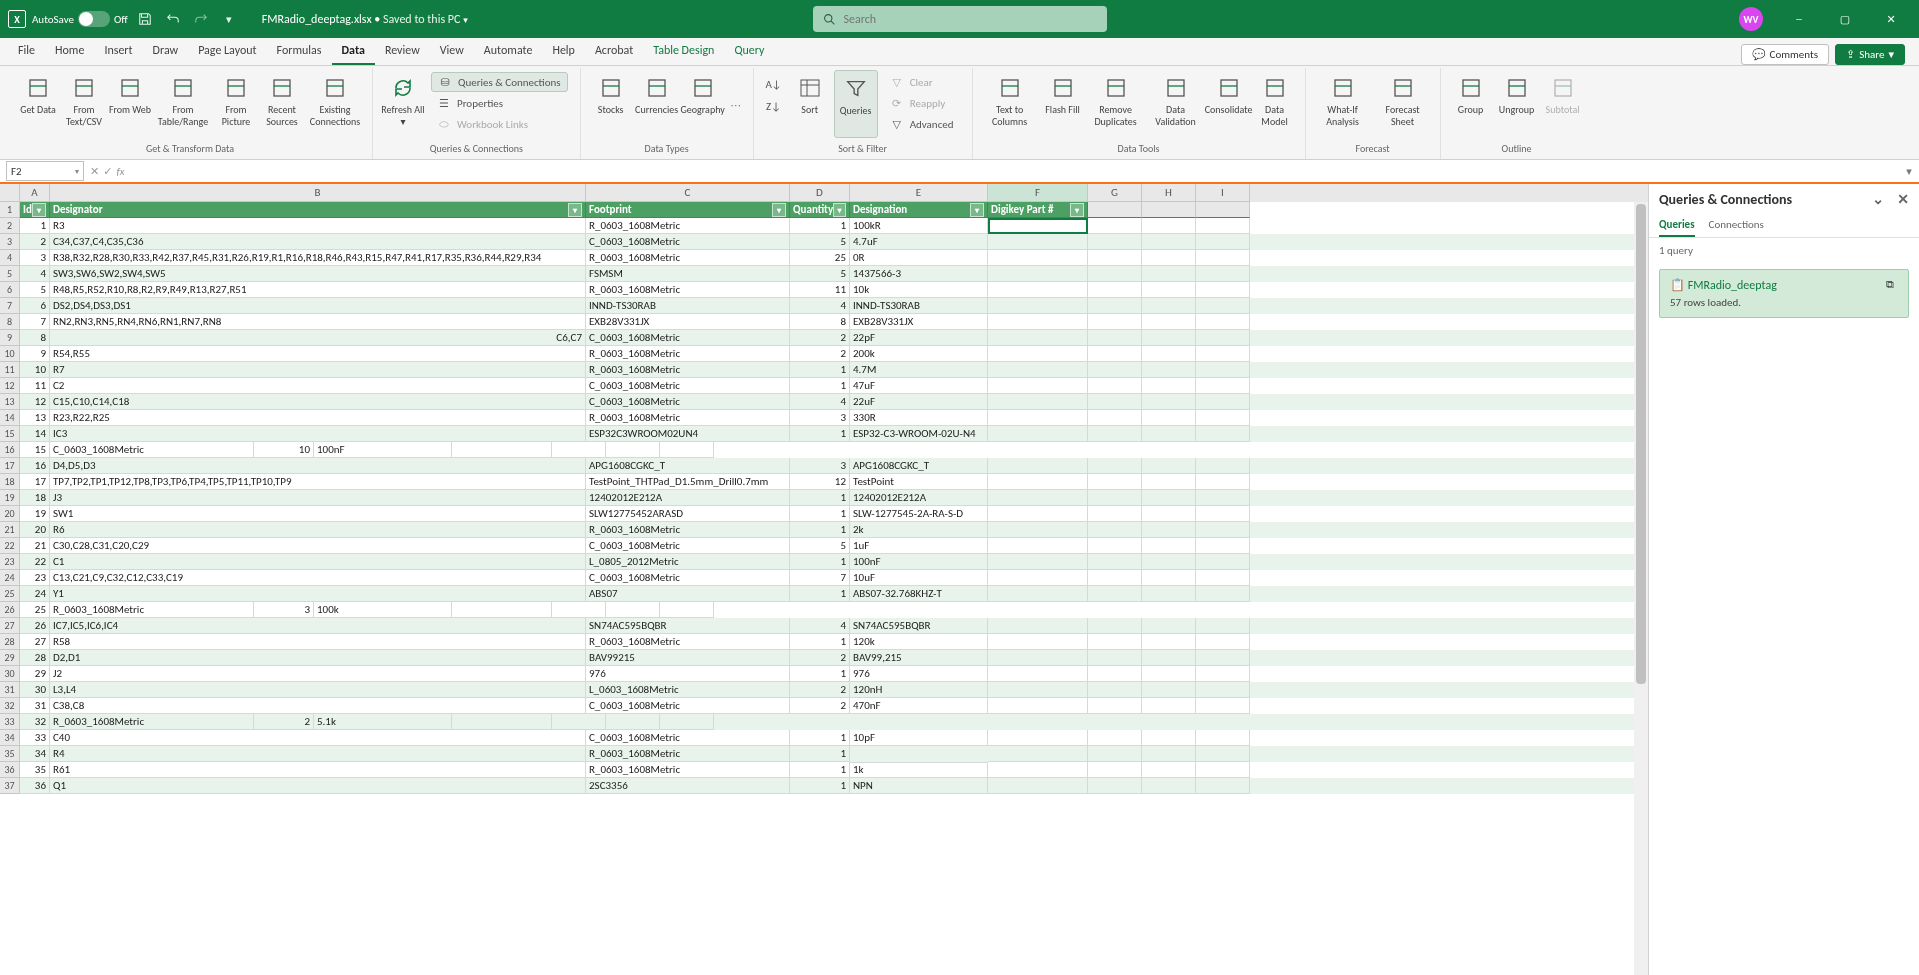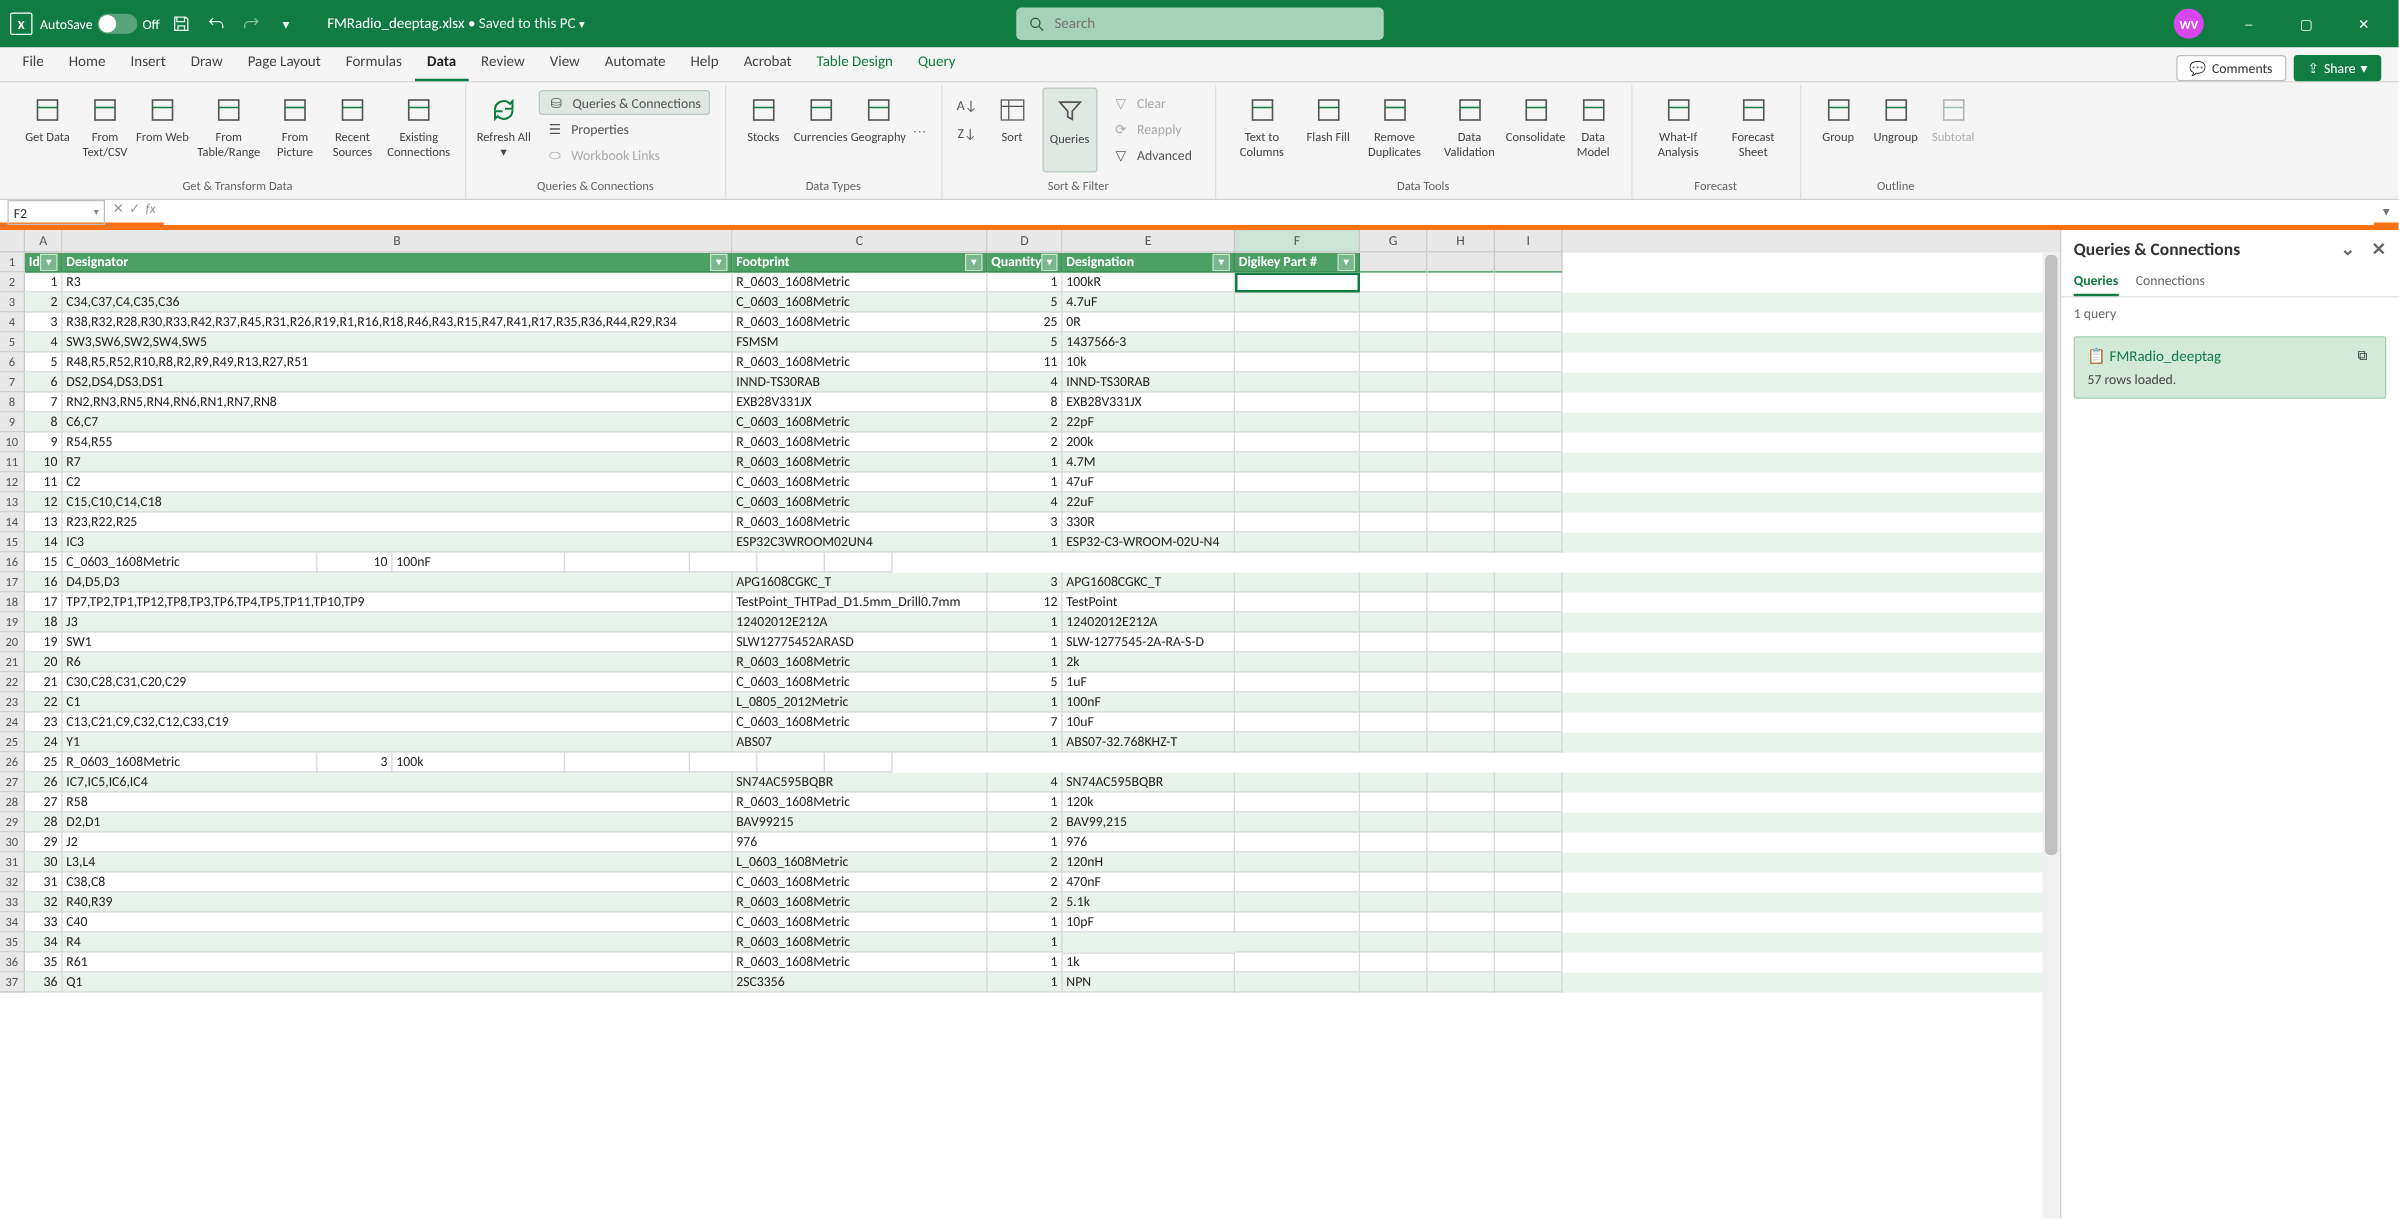--- a/index.html
+++ b/index.html
@@ -38,21 +38,21 @@
 .big-btn .icon { width:28px; height:28px; margin-bottom:2px; display:flex; align-items:center; justify-content:center;}
 .big-btn .lbl { font-size:10px; color:#444; }
 .big-btn.wide { width:58px; }
 .group-label { font-size:10px; color:#666; margin-top:auto; padding-bottom:2px; }
 .small-list { display:flex; flex-direction:column; gap:1px; padding:2px 4px;}
 .small-btn { height:20px; display:flex; align-items:center; gap:6px; padding:0 6px; font-size:11px; color:#555; cursor:pointer; border-radius:3px; white-space:nowrap;}
 .small-btn.disabled { color:#aaa; }
 .small-icon { width:14px; height:14px; display:inline-flex; align-items:center; justify-content:center; }
 
 
-.formula-bar { height:24px; background:#fff; border-bottom:6px solid #f97316; display:flex; }
+.formula-bar { height:24px; background:#fff; border-bottom:2px solid #f97316; display:flex; align-items:center; }
 .name-box { width:78px; height:20px; border:1px solid #c0c0c0; margin:0 0 0 6px; padding:0 4px; font-size:11px; display:flex; align-items:center; justify-content:space-between;}
 .fb-btns { display:flex; gap:4px; padding:0 6px; color:#999; }
 .fx { font-style:italic; font-size:11px;}
 .formula-input { flex:1; border:none; height:20px; font-size:11px; outline:none; }
 .fb-expand { width:20px; display:flex; align-items:center; justify-content:center; color:#777; }
 
 
 .main { display:flex; height:calc(975px - 38px - 28px - 94px - 24px); }
 
 
@@ -588,21 +588,21 @@
           <div class="cell num" style="width: 60px;">8</div>
           <div class="cell" style="width: 138px;">EXB28V331JX</div>
           <div class="cell" style="width: 100px;"></div>
           <div class="cell" style="width: 54px;"></div>
           <div class="cell" style="width: 54px;"></div>
           <div class="cell" style="width: 54px;"></div>
         </div>
         <div class="row banded">
           <div class="rh">9</div>
           <div class="cell num" style="width: 30px;">8</div>
-          <div class="cell" style="width: 536px;">C6,C7</div>
+          <div class="cell" style="width: 536px; text-align: right;">C6,C7</div>
           <div class="cell" style="width: 204px;">C_0603_1608Metric</div>
           <div class="cell num" style="width: 60px;">2</div>
           <div class="cell" style="width: 138px;">22pF</div>
           <div class="cell" style="width: 100px;"></div>
           <div class="cell" style="width: 54px;"></div>
           <div class="cell" style="width: 54px;"></div>
           <div class="cell" style="width: 54px;"></div>
         </div>
         <div class="row">
           <div class="rh">10</div>
@@ -874,21 +874,20 @@
           <div class="cell num" style="width: 60px;">2</div>
           <div class="cell" style="width: 138px;">470nF</div>
           <div class="cell" style="width: 100px;"></div>
           <div class="cell" style="width: 54px;"></div>
           <div class="cell" style="width: 54px;"></div>
           <div class="cell" style="width: 54px;"></div>
         </div>
         <div class="row banded">
           <div class="rh">33</div>
           <div class="cell num" style="width: 30px;">32</div>
-          <div class="cell" style="width: 536px;">R40,R39</div>
           <div class="cell" style="width: 204px;">R_0603_1608Metric</div>
           <div class="cell num" style="width: 60px;">2</div>
           <div class="cell" style="width: 138px;">5.1k</div>
           <div class="cell" style="width: 100px;"></div>
           <div class="cell" style="width: 54px;"></div>
           <div class="cell" style="width: 54px;"></div>
           <div class="cell" style="width: 54px;"></div>
         </div>
         <div class="row">
           <div class="rh">34</div>

